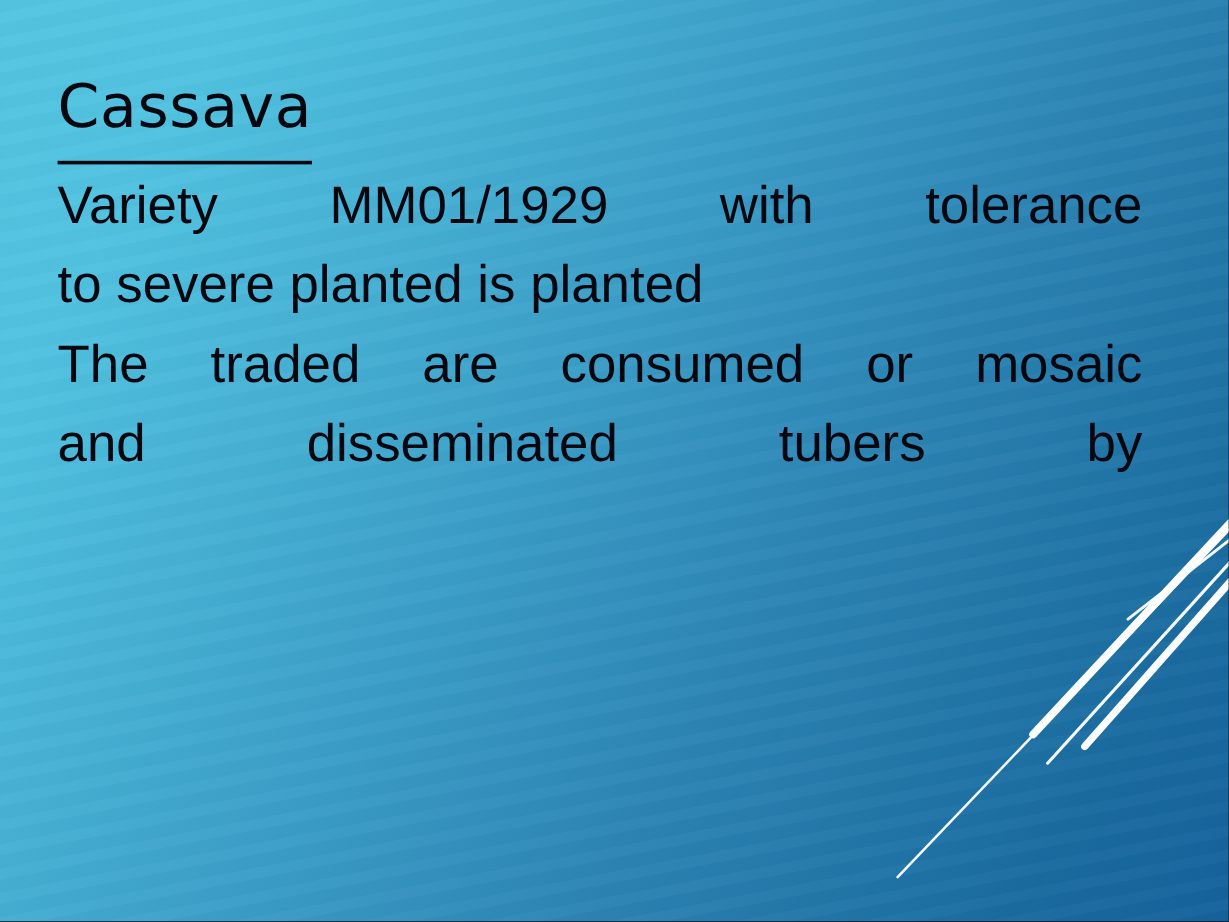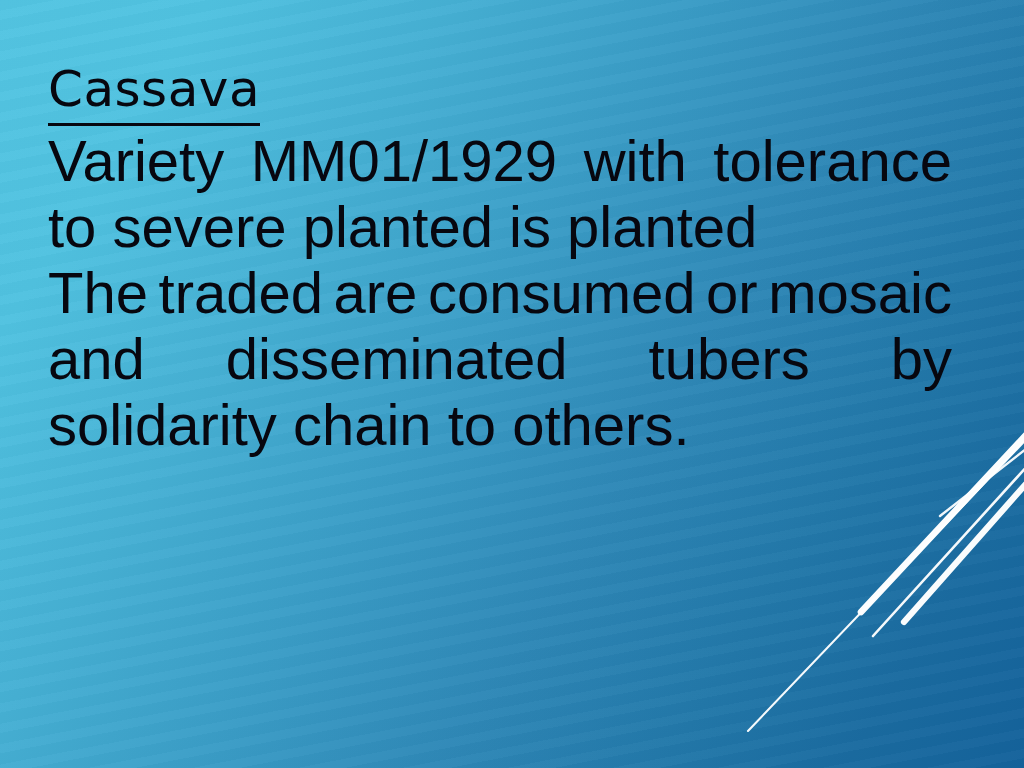--- a/index.html
+++ b/index.html
@@ -54,27 +54,27 @@
   }
   .heading {
     font-family: "DejaVu Sans", sans-serif;
     font-size: 50px;
     line-height: 66px;
     font-weight: 400;
     letter-spacing: 0.5px;
     color: #07070f;
     display: inline-block;
     border-bottom: 3px solid #07070f;
-    padding-bottom: 1px;
+    padding-bottom: 12px;
     margin: 0 0 2px 0;
     white-space: nowrap;
   }
   .body-line {
     font-family: "Liberation Sans", sans-serif;
-    font-size: 58px;
+    font-size: 44px;
     line-height: 66px;
     font-weight: 400;
     color: #07070f;
     margin: 0;
     white-space: nowrap;
   }
   
   .body-line.justify {
     display: flex;
     justify-content: space-between;
@@ -137,16 +137,15 @@
       <span>consumed</span>
       <span>or</span>
       <span>mosaic</span>
     </div>
     <div class="body-line justify">
       <span>and</span>
       <span>disseminated</span>
       <span>tubers</span>
       <span>by</span>
     </div>
-    <div class="body-line flush">solidarity chain to others.</div>
 
   </div>
 </div>
 
 </body></html>

